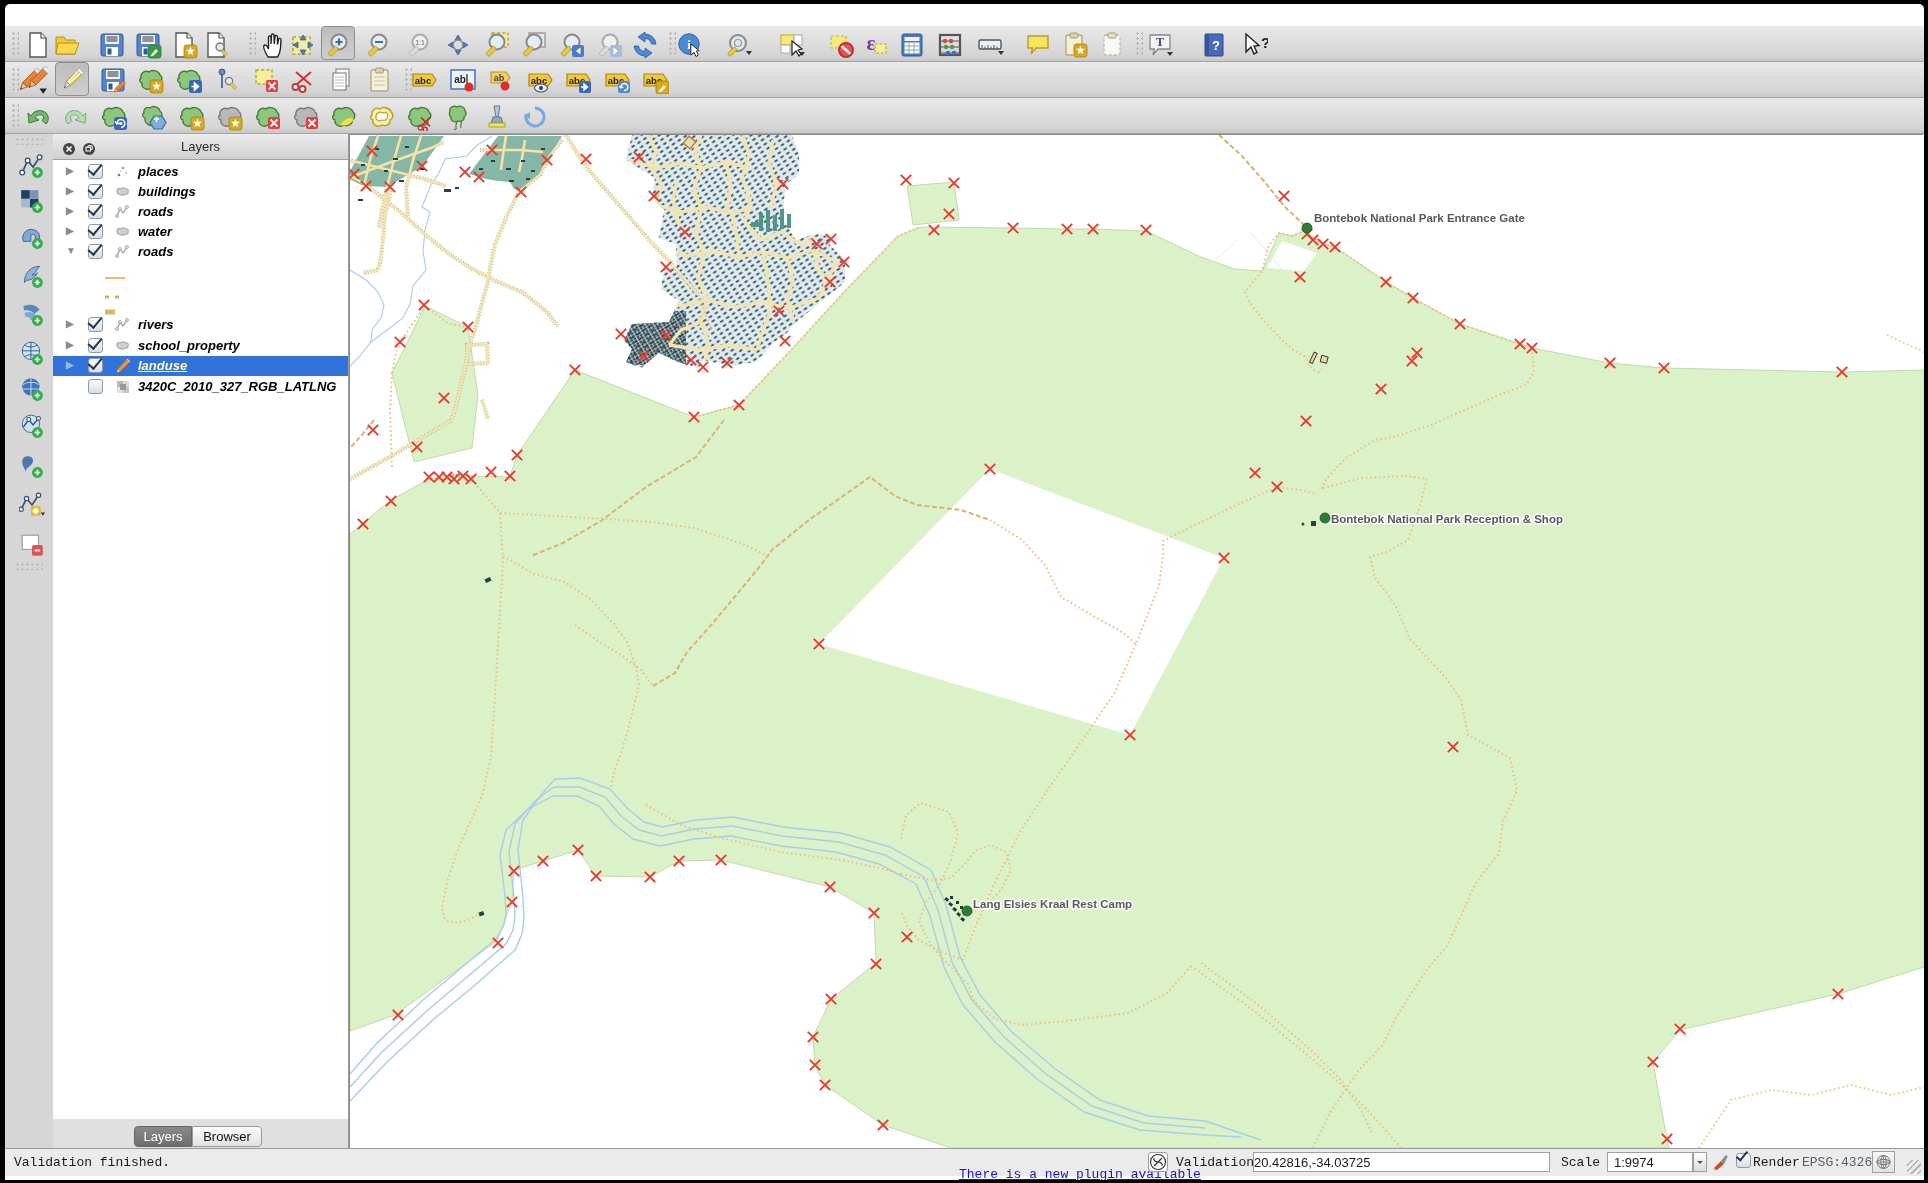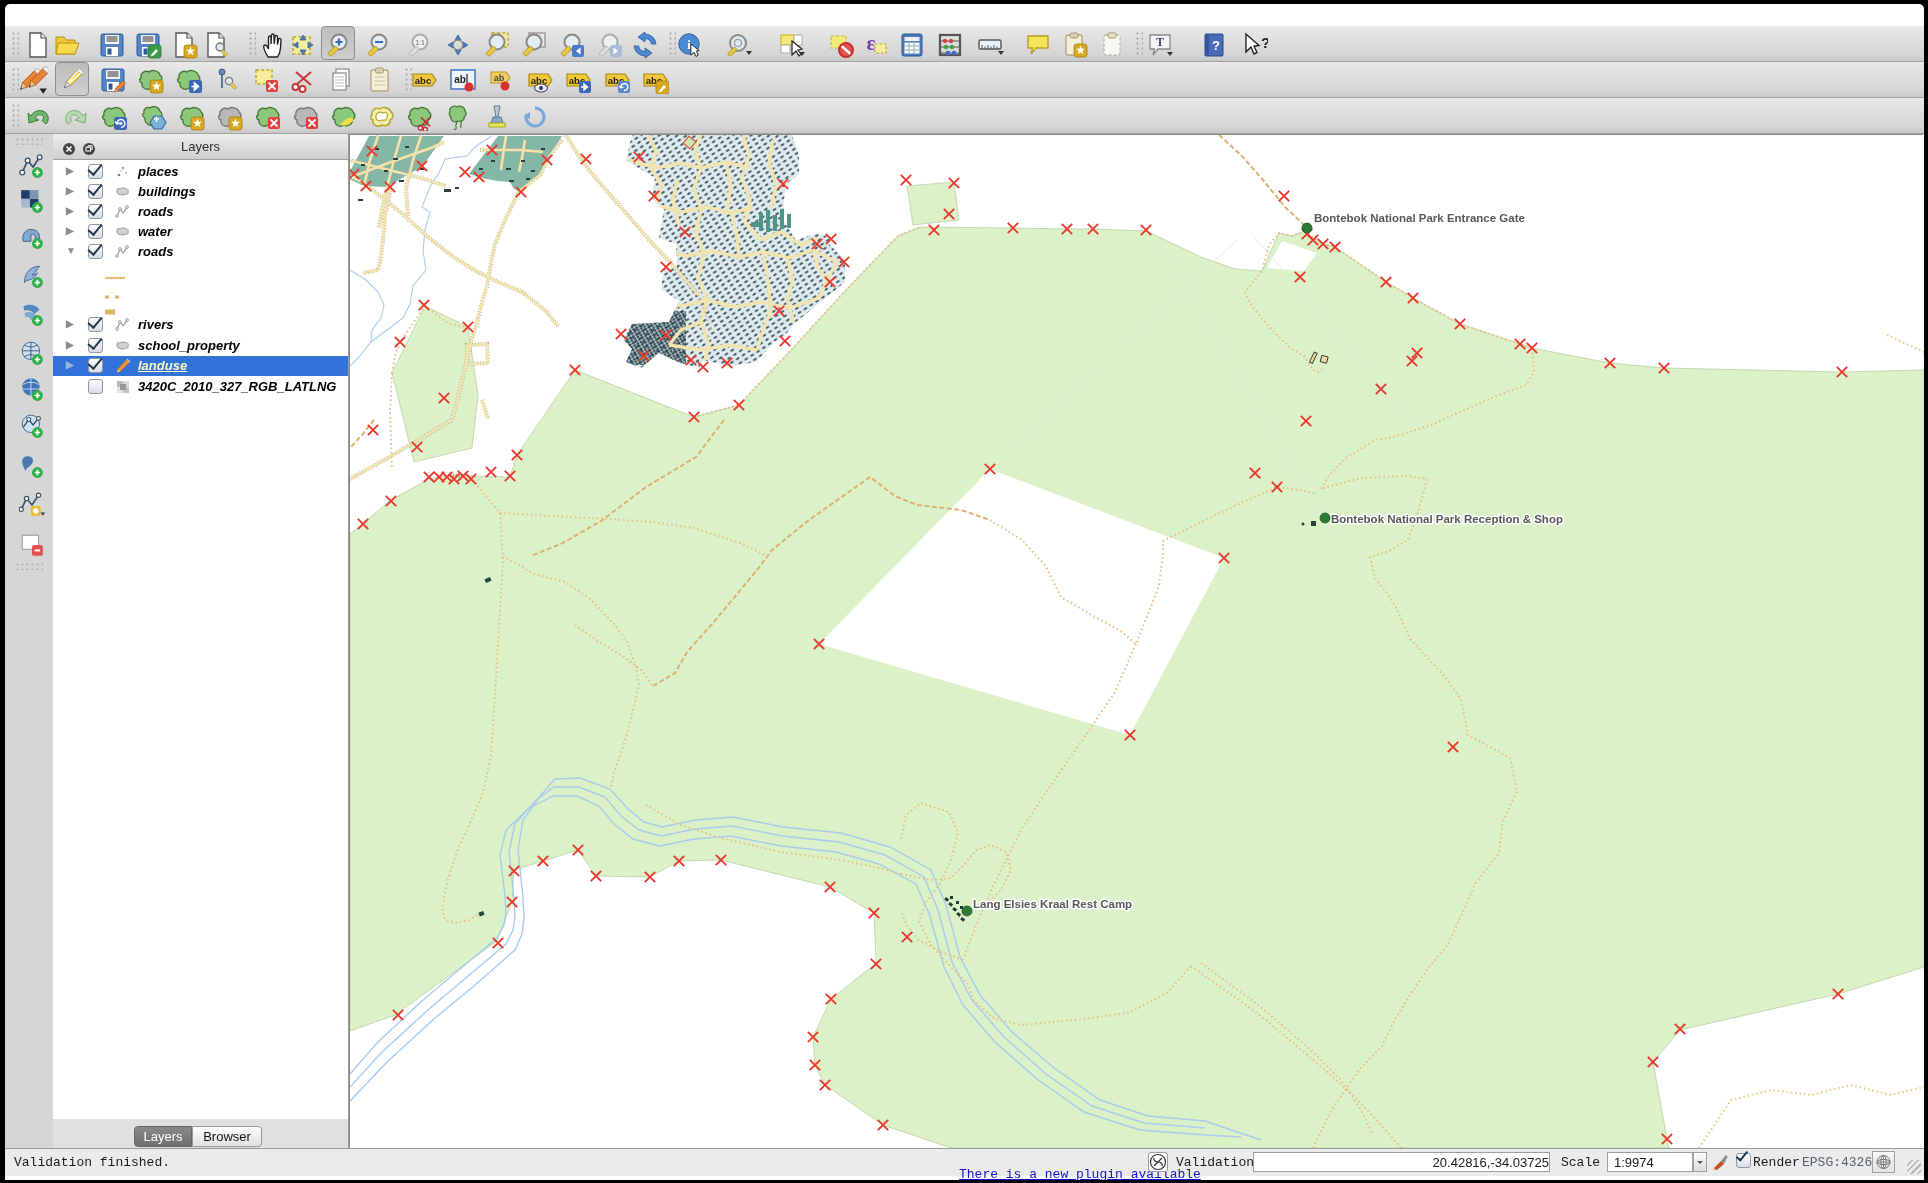--- a/index.html
+++ b/index.html
@@ -974,21 +974,21 @@
   </svg>
   </div>
   <div id="statusbar">
     <span class="sbtext" style="left:9px;">Validation finished.</span>
     <span class="sbtext" style="left:954px;color:#1414c8;text-decoration:underline;margin-top:12px;">There is a new plugin available</span>
     <span class="sbbox" style="left:1143px;top:3px;width:20px;height:20px;border-radius:3px;"><svg width="18" height="18" viewBox="0 0 18 18">
           <circle cx="9" cy="9" r="7.5" fill="none" stroke="#333" stroke-width="1.2"></circle>
           <path d="M5,13 L13,5 M5,5 C4,7 6,9 9,9 M13,13 C14,11 12,9 9,9" stroke="#333" stroke-width="1.2" fill="none"></path>
         </svg></span>
     <span class="sbtext" style="left:1171px;">Validation:</span>
-    <span class="sbbox" style="left:1248px;top:3px;width:297px;height:20px;text-align:right;font-size:13px;padding-top:2px;">20.42816,-34.03725</span>
+    <span class="sbbox" style="left:1248px;top:3px;width:297px;height:20px;text-align:left;font-size:13px;padding-top:2px;">20.42816,-34.03725</span>
     <span class="sbtext" style="left:1556px;">Scale</span>
     <span class="sbbox" style="left:1602px;top:3px;width:86px;height:20px;font-size:13px;padding:2px 0 0 6px;">1:9974</span>
     <span class="sbbox" style="left:1688px;top:3px;width:14px;height:20px;background:linear-gradient(#fdfdfd,#dcdcdc);"><svg width="12" height="18">
           <path d="M3,8 L9,8 L6,11 Z" fill="#555"></path>
         </svg></span>
     <span style="position:absolute;left:1706px;top:3px;width:20px;height:20px;"><svg width="20" height="20" viewBox="0 0 20 20">
           <path d="M3,16 L10,9 L13,12 L6,18 L2,18 Z" fill="#c45028"></path>
           <path d="M10,9 L14,4 C15,2.5 17,3.5 16.3,5.2 L13,12 Z" fill="#8a8a92"></path>
           <path d="M2,18 L5,18 L3,15.5 Z" fill="#e8c898"></path>
         </svg></span>

